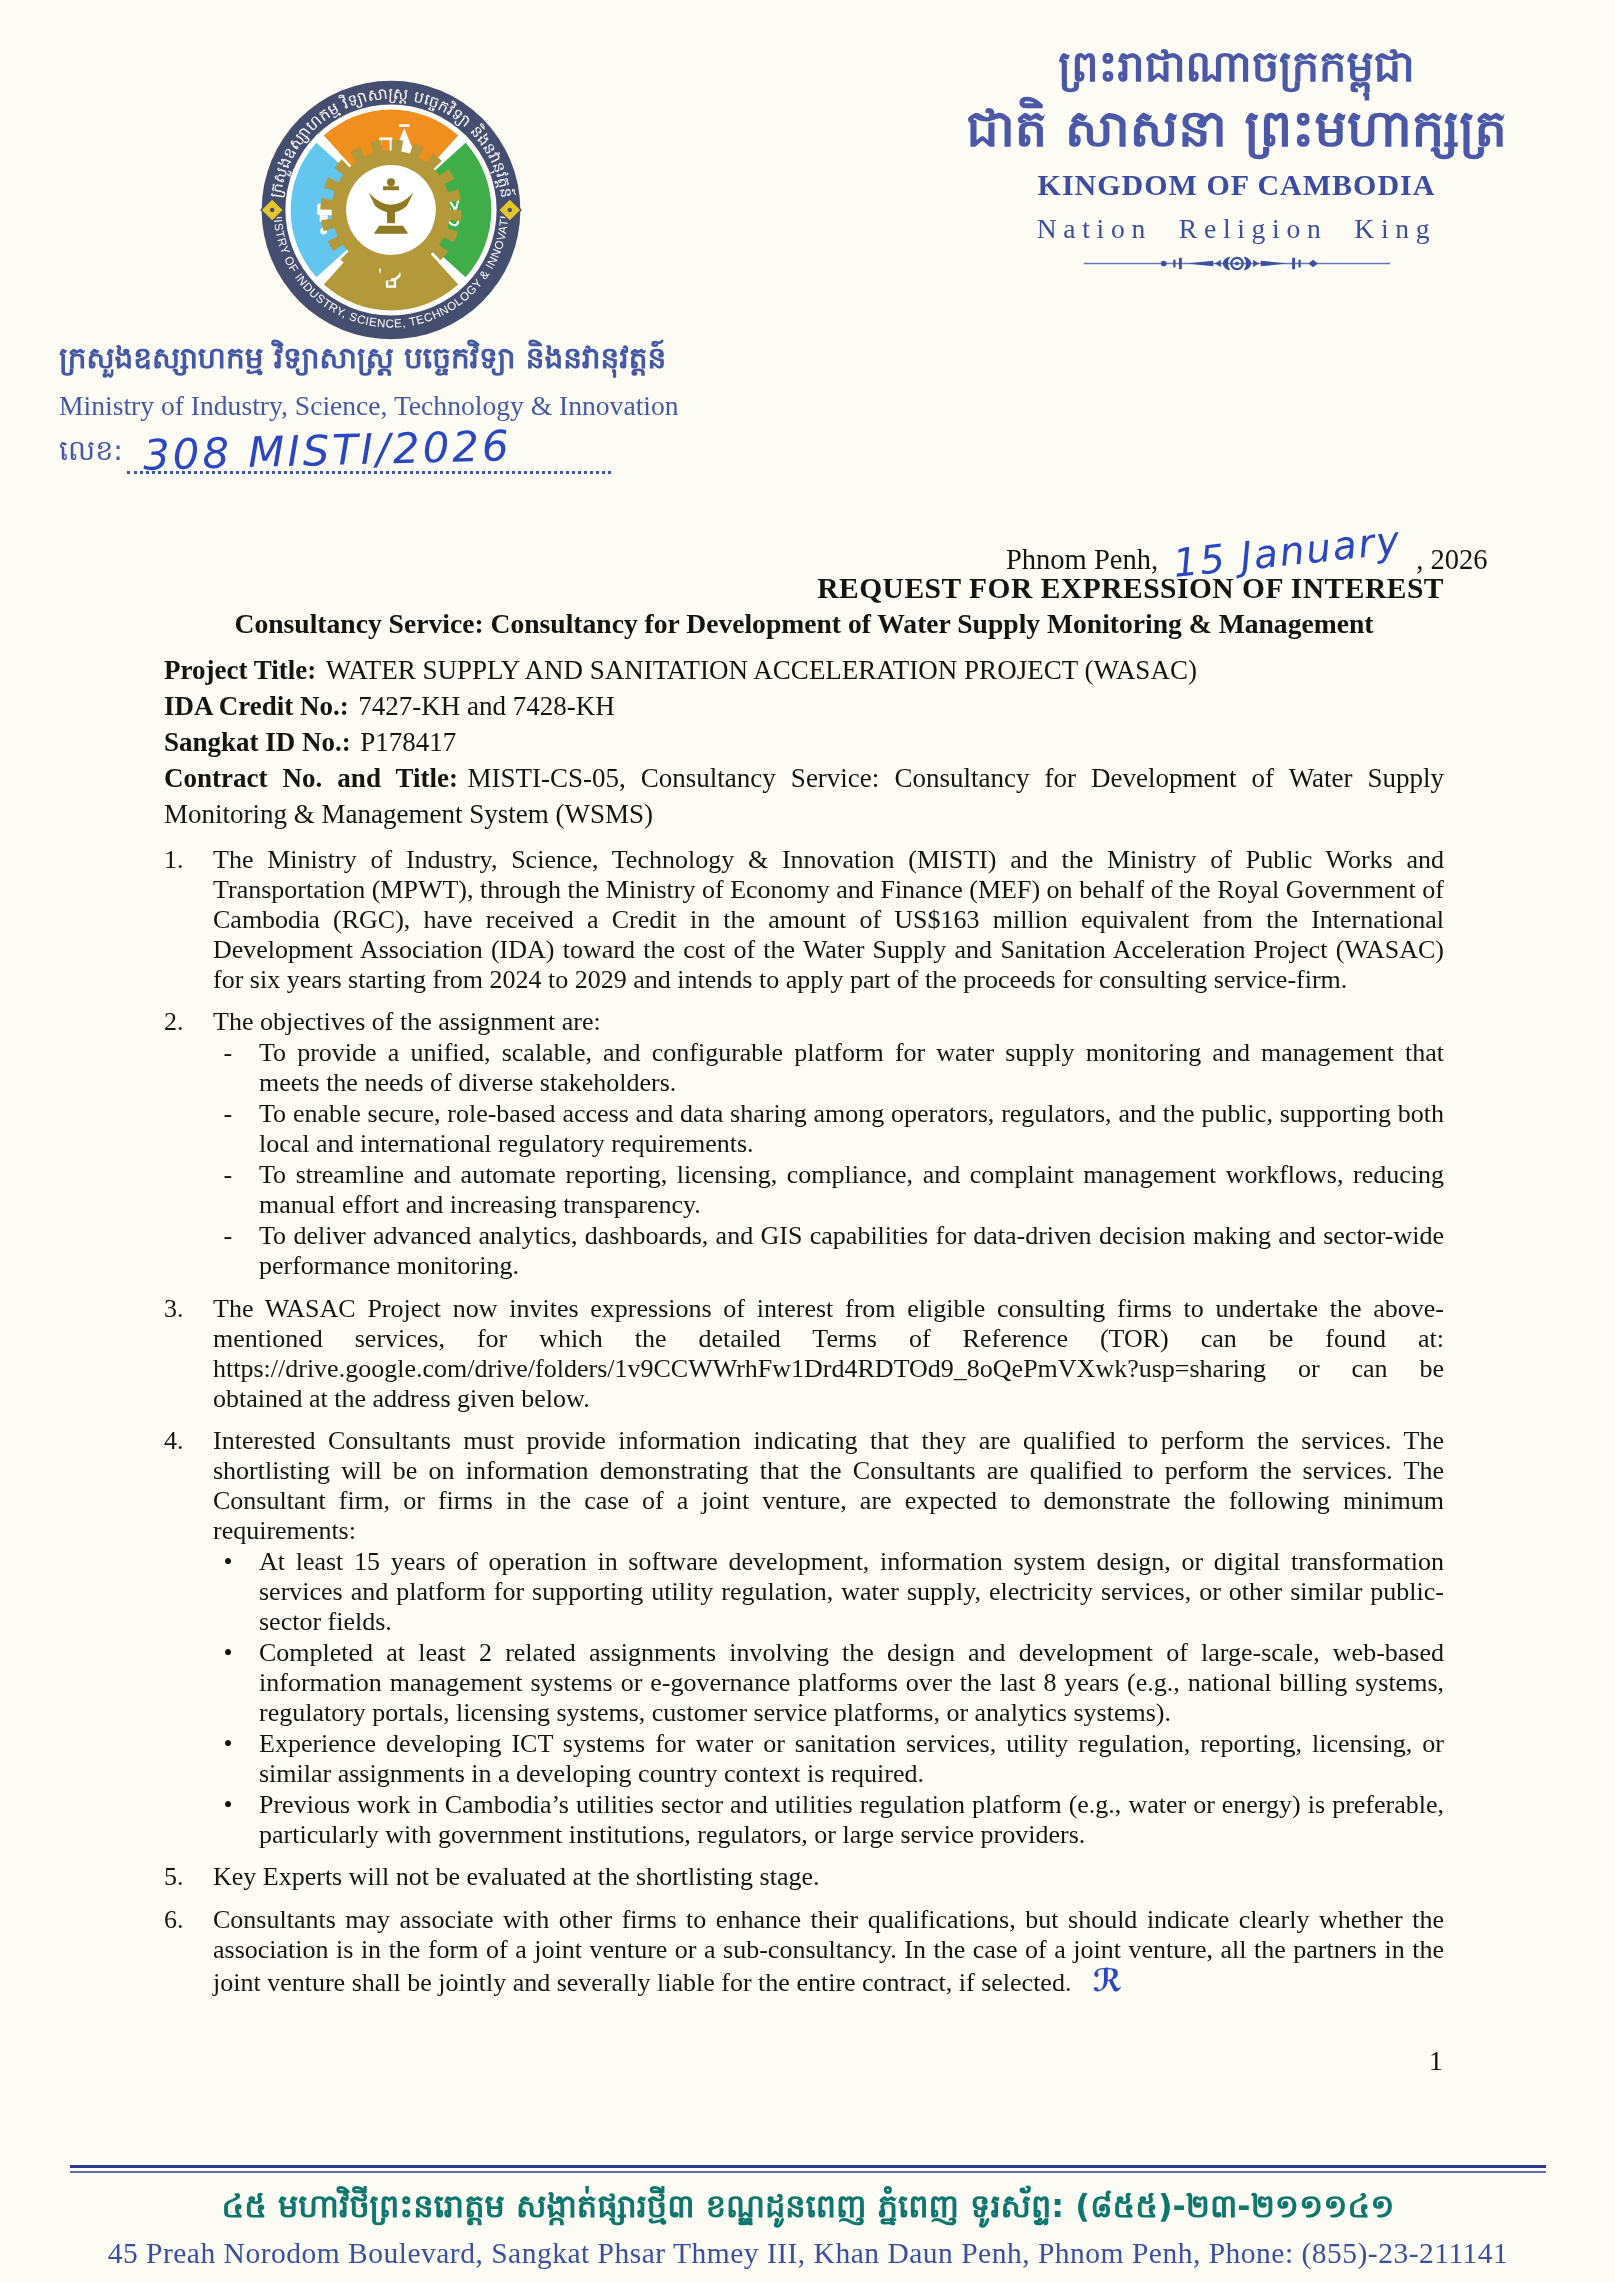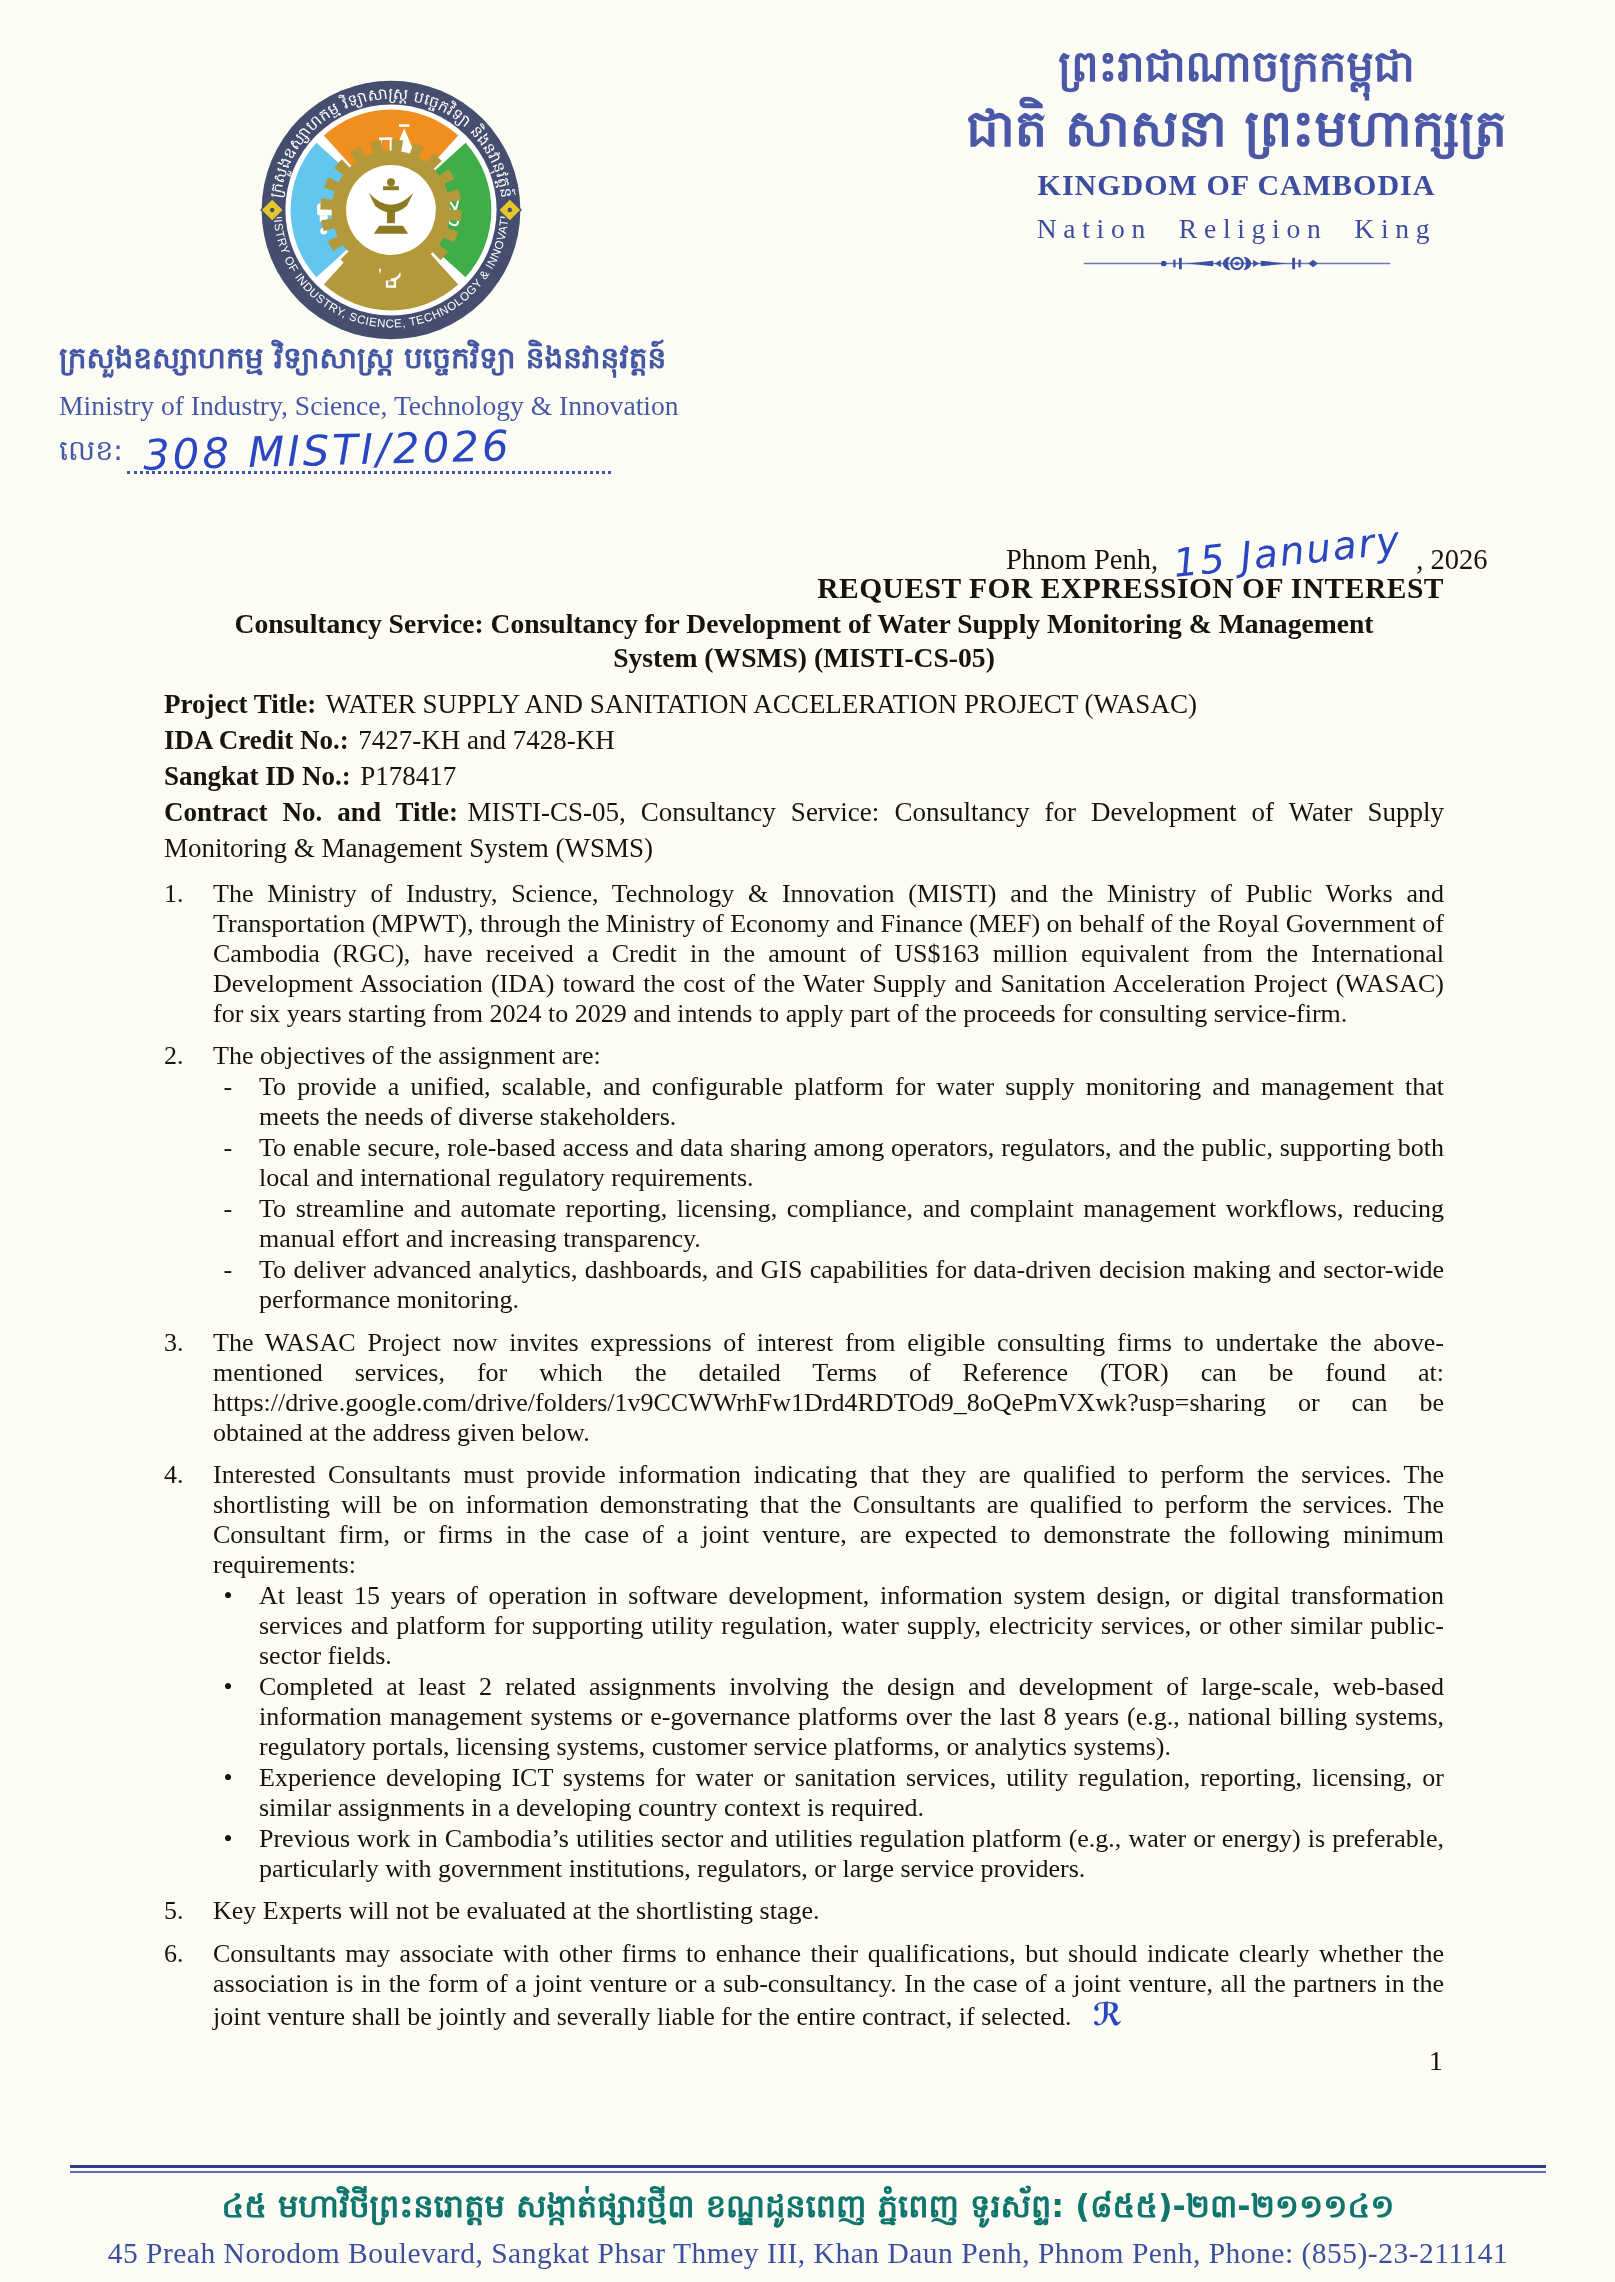--- a/index.html
+++ b/index.html
@@ -161,21 +161,20 @@
 
 <div class="dateline">
   <span>Phnom Penh,</span>
   <span class="date-hand hand">15 January</span>
   <span>, 2026</span>
 </div>
 
 <div class="main">
   <div class="t1">REQUEST FOR EXPRESSION OF INTEREST</div>
   <div class="t2">Consultancy Service: Consultancy for Development of Water Supply Monitoring &amp; Management</div>
-  <div class="t2">System (WSMS) (MISTI-CS-05)</div>
 
   <div class="project">
     <div class="row"><b>Project Title:</b><span>WATER SUPPLY AND SANITATION ACCELERATION PROJECT (WASAC)</span></div>
     <div class="row"><b>IDA Credit No.:</b><span>7427-KH and 7428-KH</span></div>
     <div class="row"><b>Sangkat ID No.:</b><span>P178417</span></div>
     <div class="row"><b>Contract No. and Title:</b><span>MISTI-CS-05, Consultancy Service: Consultancy for Development of Water Supply Monitoring &amp; Management System (WSMS)</span></div>
   </div>
 
   <div class="items">
 

